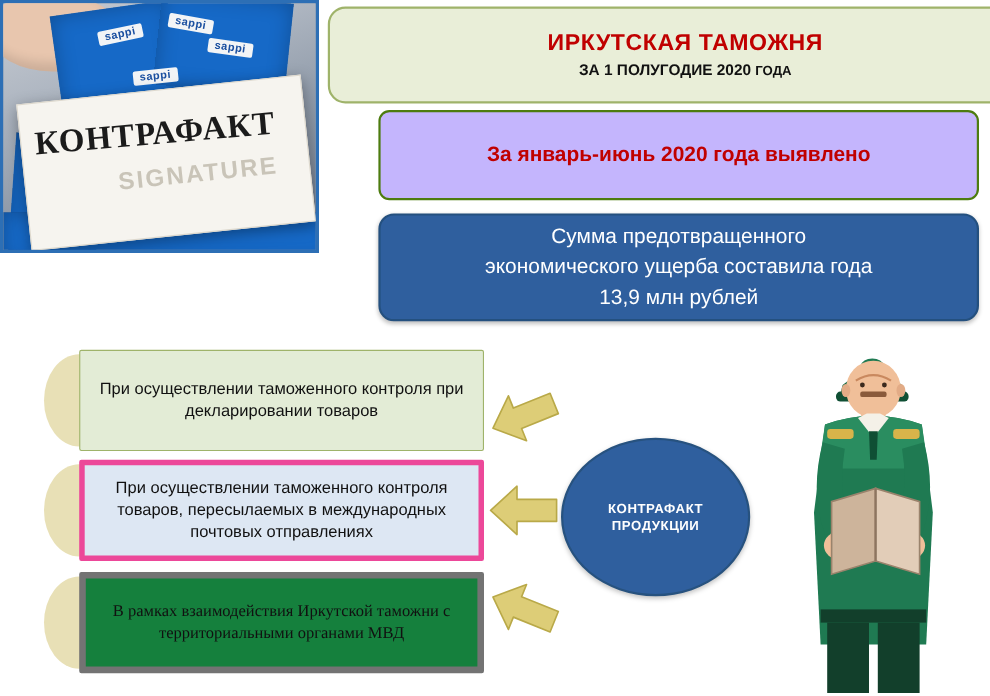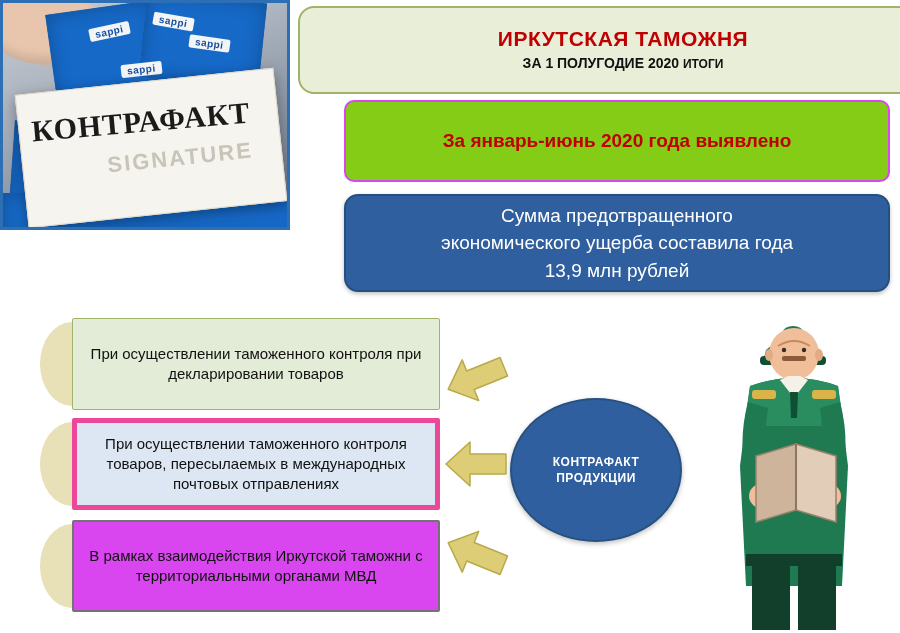--- a/index.html
+++ b/index.html
@@ -135,22 +135,22 @@
     line-height: 1.25;
   }
   .header-sub .small { font-size: 12px; }
 
   
   .purple-panel {
     left: 344px;
     top: 100px;
     width: 546px;
     height: 82px;
-    background: #84cc16;
-    border: 2px solid #d946ef;
+    background: #c4b5fd;
+    border: 2px solid #4d7c0f;
     border-radius: 10px;
     padding: 4px 14px;
   }
   .purple-panel .line {
     color: #c00000;
     font-size: 19px;
     font-weight: bold;
     line-height: 1.45;
   }
 
@@ -204,21 +204,21 @@
     font-size: 15px;
     color: #111111;
     line-height: 1.35;
     border-radius: 2px;
   }
   .item1 { top: 318px; }
   .item1 .box { background: #e3ecd6; border: 1px solid #9fb36a; }
   .item2 { top: 418px; }
   .item2 .box { background: #dde7f3; border: 5px solid #ec4899; }
   .item3 { top: 520px; }
-  .item3 .box { background: #d946ef; border: 2px solid #737373; }
+  .item3 .box { background: #15803d; border: 6px solid #737373; font-family: Liberation Serif, serif; }
 
   
   .arrow {
     position: absolute;
     width: 64px;
     height: 52px;
     color: #d9c973;
   }
   .arrow svg { display: block; width: 100%; height: 100%; }
   .arrow1 { left: 444px; top: 352px; transform: rotate(-22deg); }
@@ -288,21 +288,21 @@
       <div class="label">КОНТРАФАКТ</div>
       <div class="sublabel">SIGNATURE</div>
     </div>
   </div>
 
   <div class="panel header-panel">
     <div class="header-title">ИРКУТСКАЯ ТАМОЖНЯ</div>
     <div class="header-sub">
       <div>
         <span>ЗА 1 ПОЛУГОДИЕ 2020</span>
-        <span class="small">ИТОГИ</span>
+        <span class="small">ГОДА</span>
       </div>
     </div>
   </div>
 
   <div class="panel purple-panel">
     <div class="line">За январь-июнь 2020 года выявлено</div>
   </div>
 
   <div class="panel blue-panel">
     <div class="line">Сумма предотвращенного</div>

